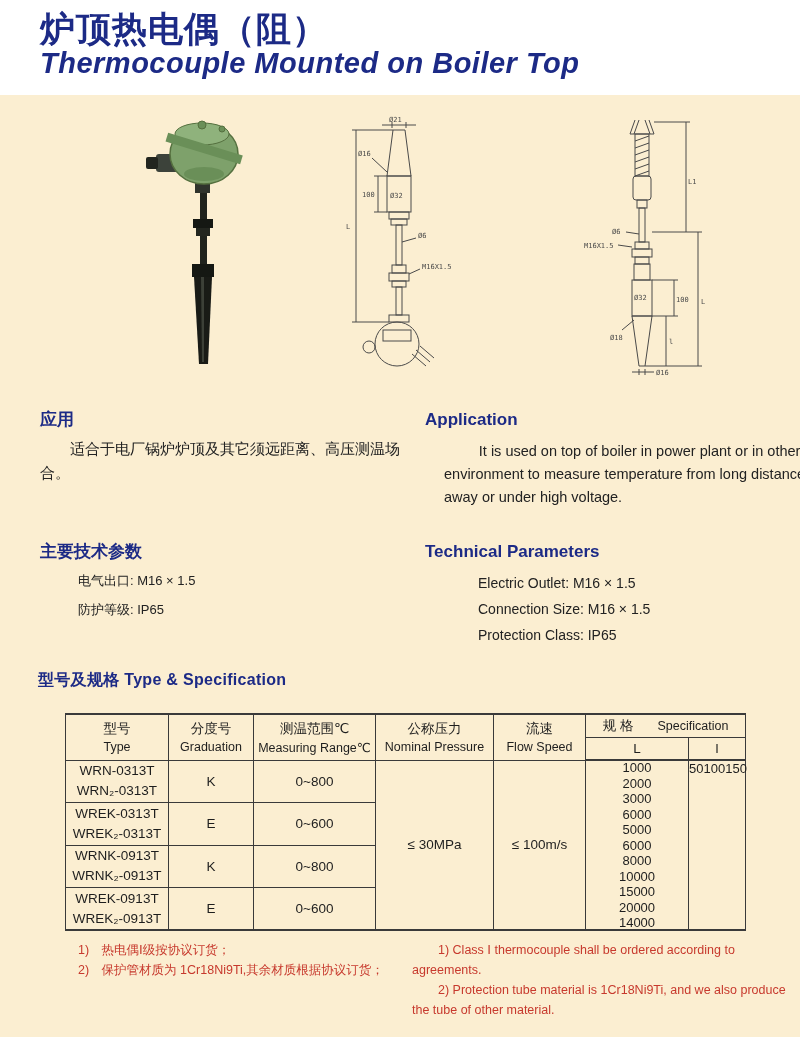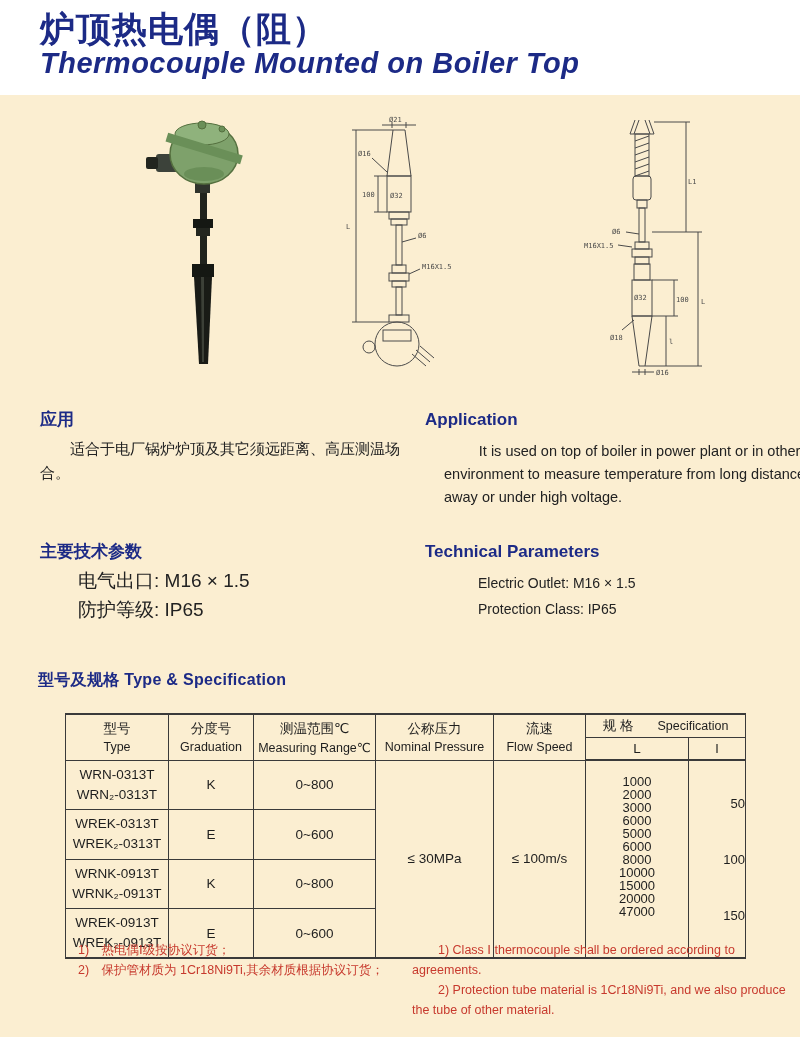--- a/index.html
+++ b/index.html
@@ -16,38 +16,38 @@
   .sheet{left:0;top:95px;width:800px;height:942px;background:#fbeed1;}
   
   .drawing{position:absolute;}
   .drawing svg{display:block;}
   
   .h-zh{font-size:17px;font-weight:bold;color:#1c2a86;}
   .h-en{font-size:17px;font-weight:bold;color:#1c2a86;}
   .body-zh{font-size:15px;color:#222;line-height:1.6;}
   .body-en{font-size:14.5px;color:#222;line-height:1.58;}
   .indent2{text-indent:2em;}
-  .params{line-height:29px;font-size:19px;color:#222;}
+  .params{line-height:29px;font-size:13px;color:#222;}
   .params-en{line-height:26px;font-size:14px;color:#222;}
   .spec-heading{font-size:16px;font-weight:bold;color:#1c2a86;letter-spacing:.3px;}
   
   table.spec{border-collapse:collapse;table-layout:fixed;width:680px;
     border-top:2px solid #3a3a3a;border-bottom:2px solid #3a3a3a;}
   table.spec td{border:1px solid #3a3a3a;text-align:center;vertical-align:middle;
     font-size:13.5px;color:#1e1e1e;padding:0;margin-left:13px;}
   table.spec tr.hdr1 td{border-bottom-width:1px;}
   table.spec td.hdr{font-size:13.5px;}
   table.spec td.hdr .en{font-size:12.5px;}
   table.spec tr.hdr2 td{border-bottom:2px solid #3a3a3a;height:21px;font-size:13.5px;}
   .hcell{display:flex;flex-direction:column;justify-content:center;gap:2px;height:100%;}
   .speccell{display:flex;justify-content:center;gap:24px;align-items:center;}
   .models div{line-height:20px;}
-  .llist{display:flex;flex-direction:column;
-    padding:14px 0;height:168px;font-size:13px;line-height:1;}
-  .slist{display:flex;flex-direction:column;justify-content:space-around;
+  .llist{display:flex;flex-direction:column;justify-content:space-between;
+    padding:0 0;height:168px;font-size:13px;line-height:1;}
+  .slist{display:flex;flex-direction:row;justify-content:space-around;
     height:168px;font-size:13px;text-align:right;}
   
   .note{color:#c7392d;font-size:12.5px;line-height:20px;}
   .note-en{color:#c7392d;font-size:12.5px;line-height:20px;text-indent:26px;}
   
   text.dim{font-family:"DejaVu Sans Mono","Liberation Mono",monospace;font-size:7px;fill:#4a4a4a;}
 </style>
 </head>
 <body>
 
@@ -201,20 +201,21 @@
 
 <div class="abs h-zh" style="left:40px;top:540px;">主要技术参数</div>
 <div class="abs params" style="left:78px;top:566px;">
   <div>电气出口: M16 × 1.5</div>
   <div>防护等级: IP65</div>
 </div>
 
 <div class="abs h-en" style="left:425px;top:542px;">Technical Parameters</div>
 <div class="abs params-en" style="left:478px;top:570px;">
   <div>Electric Outlet: M16 × 1.5</div>
+  <div>Connection Size: M16 × 1.5</div>
   <div>Protection Class: IP65</div>
 </div>
 
 <div class="abs spec-heading" style="left:38px;top:670px;">型号及规格 Type &amp; Specification</div>
 
 <div class="abs" style="left:65px;top:713px;">
   <table class="spec">
     <colgroup>
       <col style="width:103px">
         <col style="width:85px">
@@ -282,21 +283,21 @@
           <div>1000</div>
           <div>2000</div>
           <div>3000</div>
           <div>6000</div>
           <div>5000</div>
           <div>6000</div>
           <div>8000</div>
           <div>10000</div>
           <div>15000</div>
           <div>20000</div>
-          <div>47000</div>
+          <div>14000</div>
         </div>
       </td>
       <td rowspan="4">
         <div class="slist">
           <div>50</div>
           <div>100</div>
           <div>150</div>
         </div>
       </td>
     </tr>

